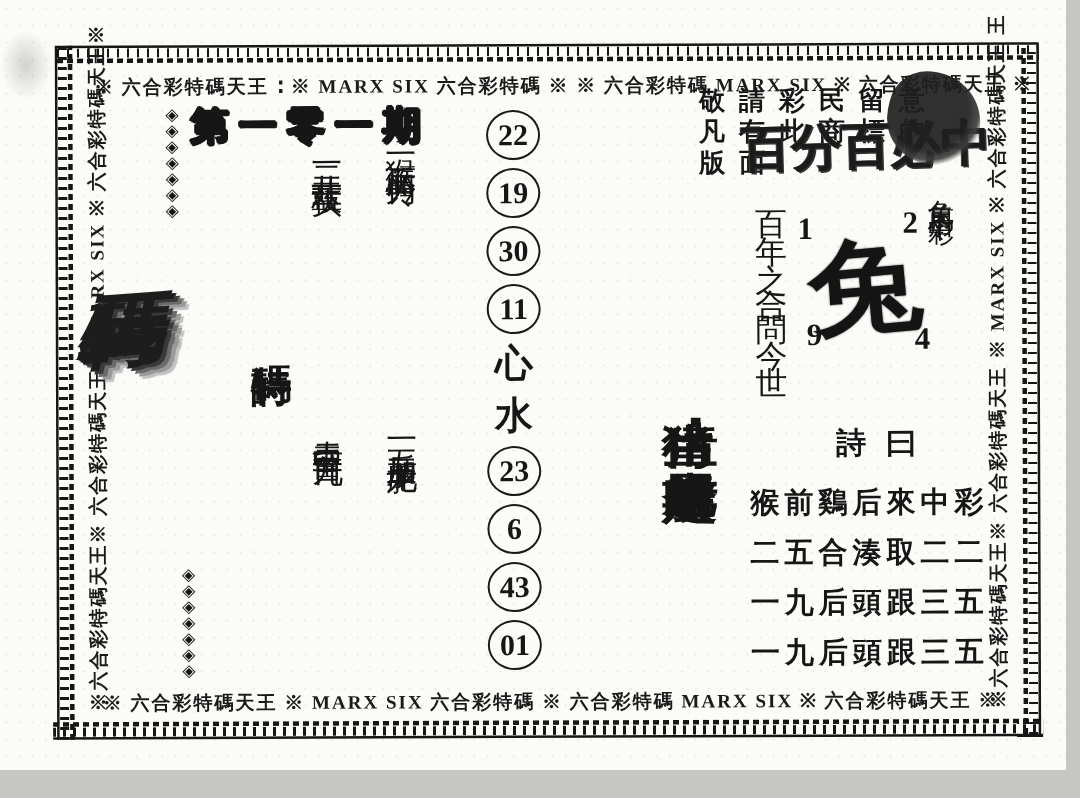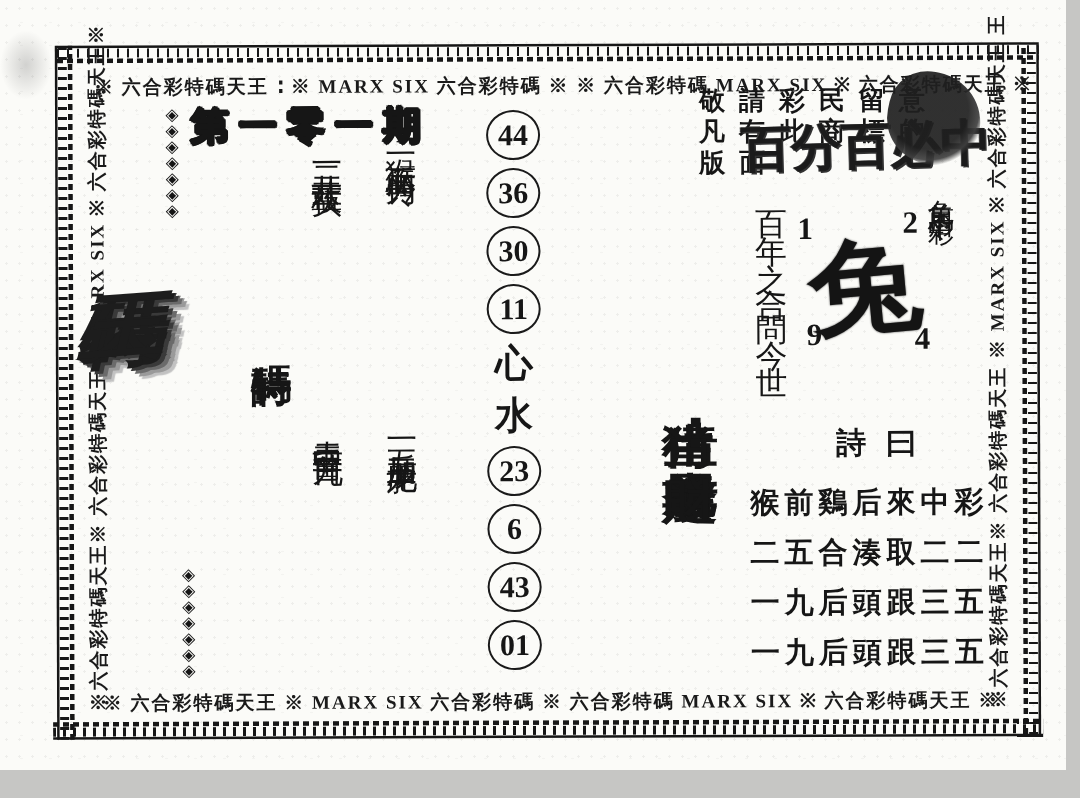--- a/index.html
+++ b/index.html
@@ -96,22 +96,22 @@
 
     <div class="logo3d v">特碼天王</div>
     <div class="logocap v">特碼詩</div>
 
     <div class="verse v" style="left:312px;top:143px;">二一共开蓝枝头</div>
     <div class="verse v" style="left:312px;top:415px;">寺中二留二九日</div>
     <div class="verse v" style="left:386px;top:134px;">猴一后面二为铃</div>
     <div class="verse v" style="left:386px;top:422px;">一五后加三龙肥</div>
 
     <div class="nums">
-      <div class="numcircle">44</div>
-      <div class="numcircle">36</div>
+      <div class="numcircle">22</div>
+      <div class="numcircle">19</div>
       <div class="numcircle">30</div>
       <div class="numcircle">11</div>
       <div class="numchar">心</div>
       <div class="numchar">水</div>
       <div class="numcircle">23</div>
       <div class="numcircle">6</div>
       <div class="numcircle">43</div>
       <div class="numcircle">01</div>
     </div>
 

